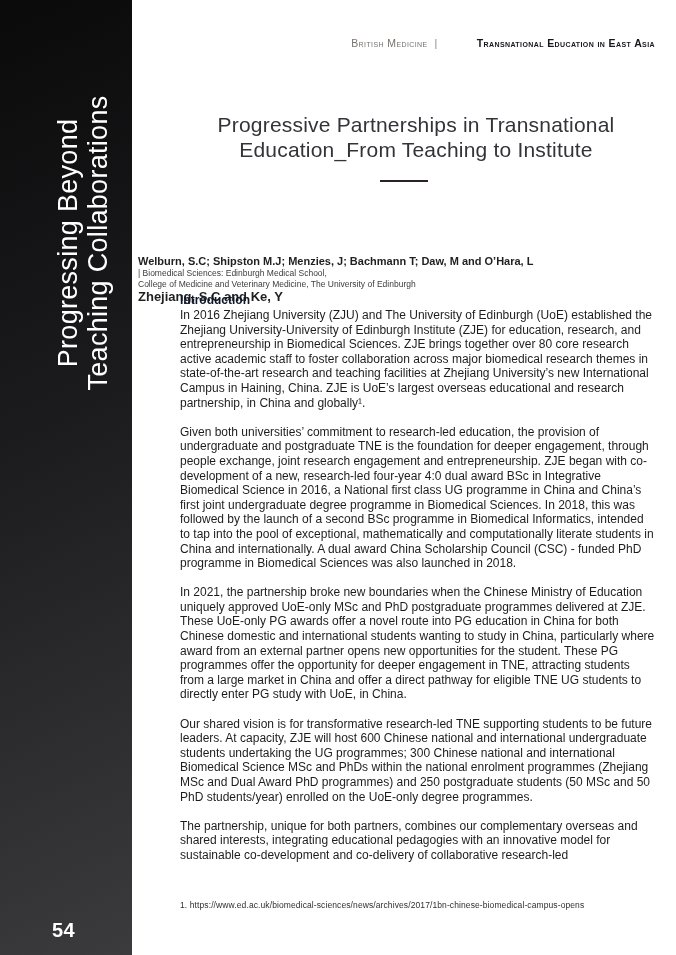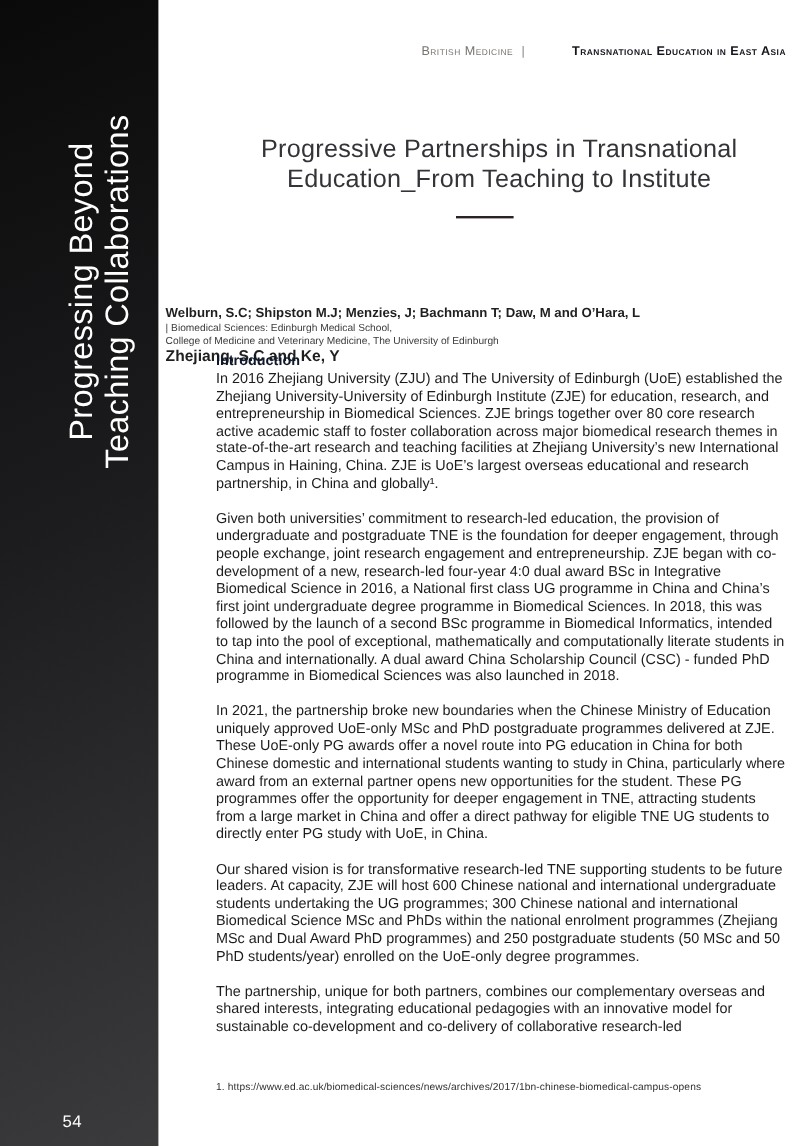--- a/index.html
+++ b/index.html
@@ -31,21 +31,21 @@
   }
   .sidebar-rotated{
     position:absolute;left:-76px;top:212px;width:320px;height:62px;
     transform:rotate(-90deg);transform-origin:center center;
     text-align:center;color:#ffffff;
     font-size:27px;line-height:30px;font-weight:400;letter-spacing:0.3px;
     white-space:nowrap;
   }
   .page-number{
     position:absolute;left:52px;bottom:13px;
-    color:#ffffff;font-size:14px;font-weight:normal;letter-spacing:0.5px;
+    color:#ffffff;font-size:20px;font-weight:bold;letter-spacing:0.5px;
   }
   
   .content{position:absolute;left:132px;top:0;width:544px;height:955px;}
   .doc-header{
     position:absolute;top:37px;right:21px;
     font-size:10.5px;font-variant:small-caps;letter-spacing:0.4px;
     white-space:nowrap;
   }
   .doc-header .brand{color:var(--brand-gray);font-weight:500;}
   .doc-header .sep{color:#8a8781;margin:0 7px;font-weight:300;}

